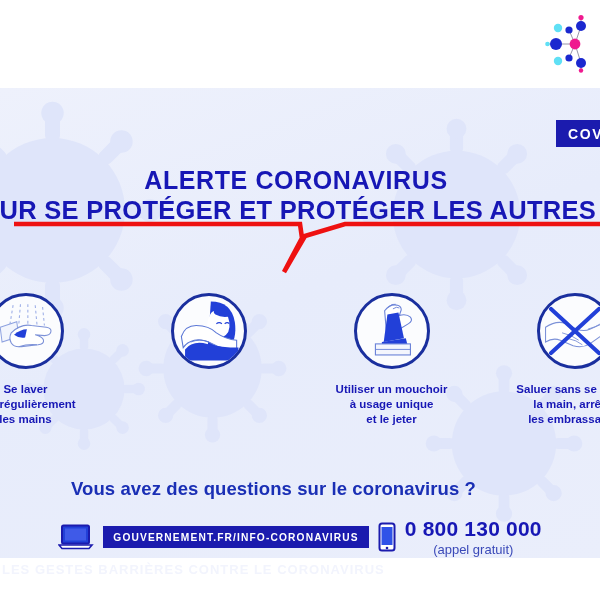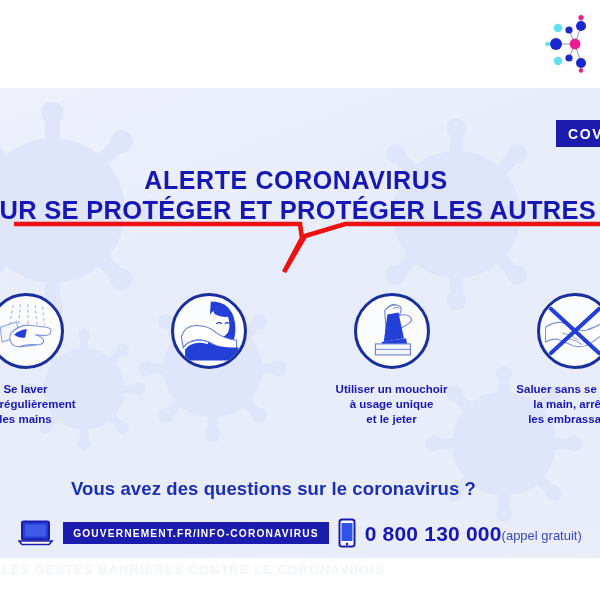--- a/index.html
+++ b/index.html
@@ -131,21 +131,21 @@
   }
   .url-bar {
     background: #1b1bae;
     color: #ffffff;
     font-size: 10.2px;
     font-weight: bold;
     letter-spacing: 1.15px;
     padding: 6px 10px 5px 10px;
     white-space: nowrap;
   }
-  .tel { display: flex; flex-direction: row; align-items: center; line-height: 1; }
+  .tel { display: flex; flex-direction: column; align-items: center; line-height: 1; }
   .tel-num {
     color: #1717b5;
     font-size: 21px;
     font-weight: bold;
     letter-spacing: 0.2px;
     white-space: nowrap;
   }
   .tel-free {
     margin-top: 4px;
     color: #3a49b8;

